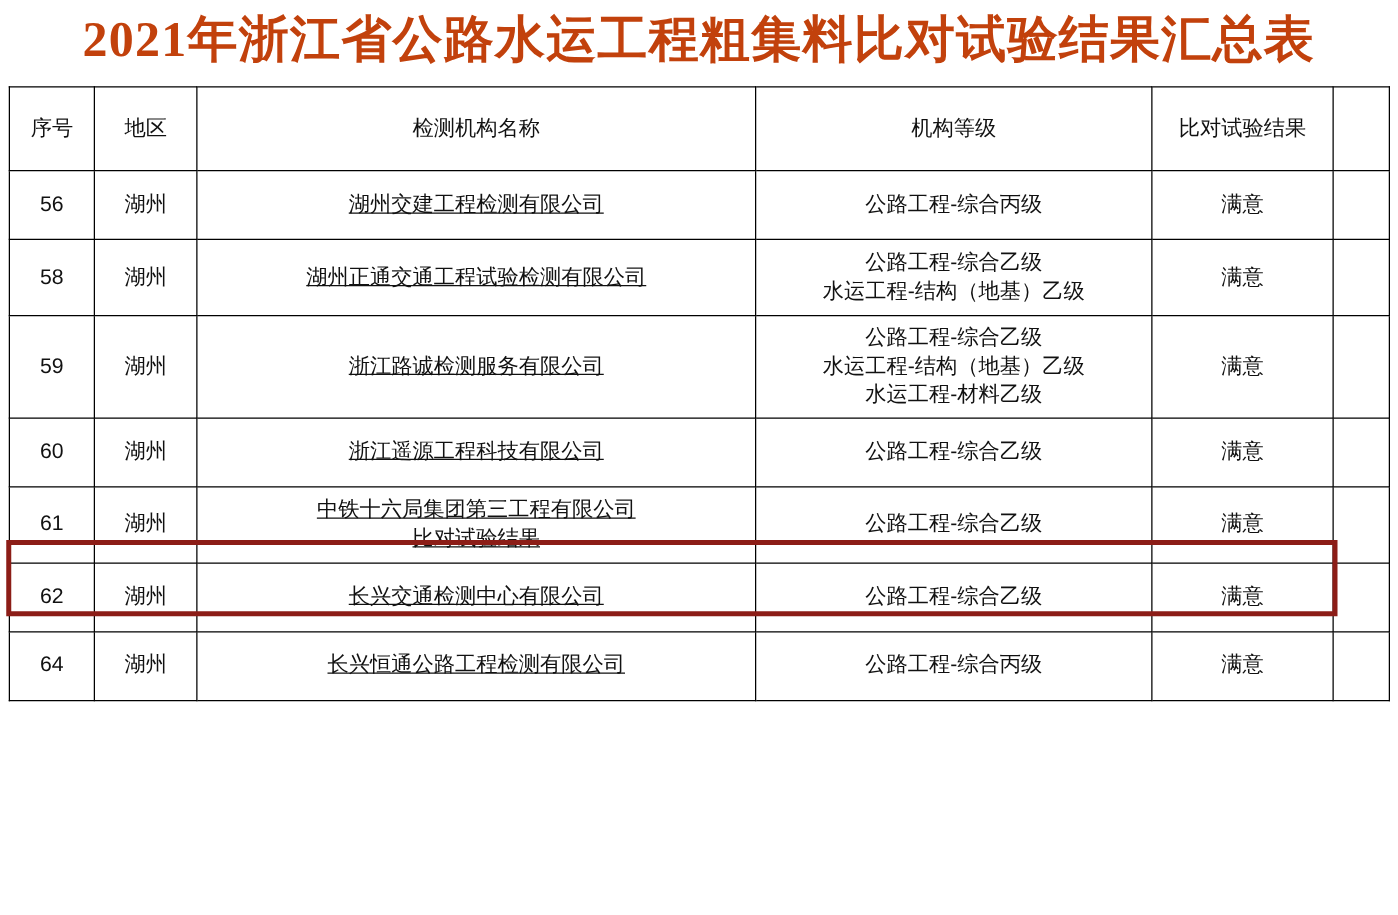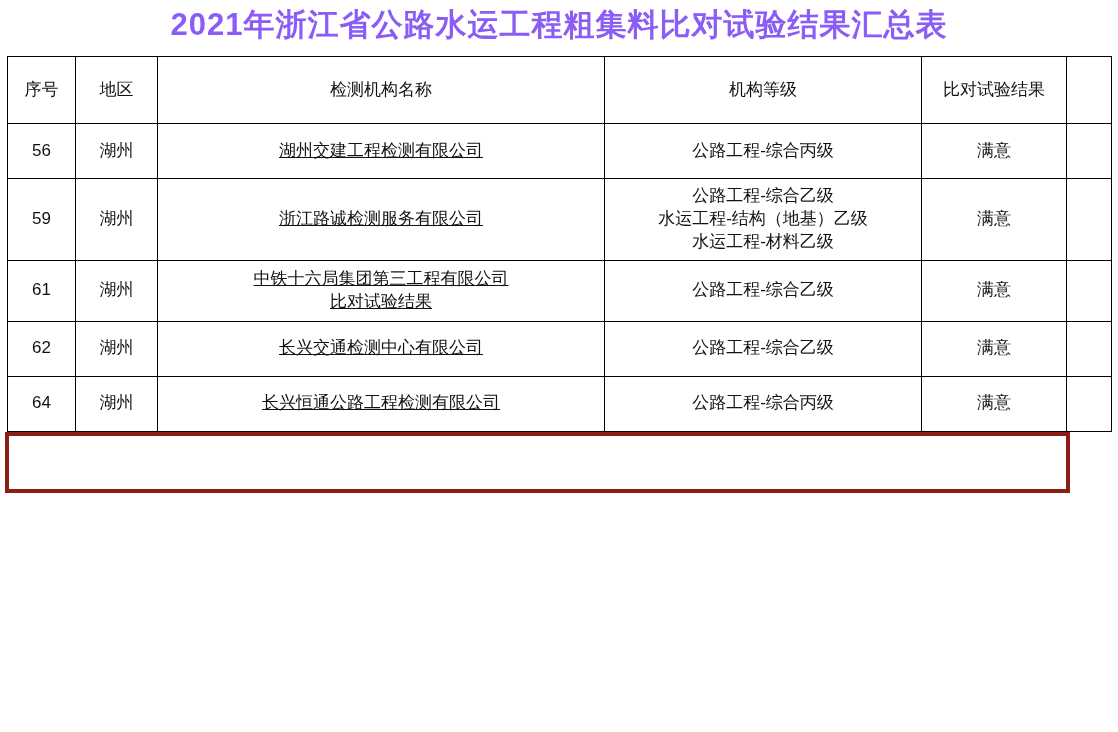--- a/index.html
+++ b/index.html
@@ -15,27 +15,27 @@
     overflow: hidden;
   }
   .page {
     position: relative;
     width: 1118px;
     height: 732px;
     background: #ffffff;
   }
   .doc-title {
     text-align: center;
-    font-family: Liberation Sans, sans-serif;
+    font-family: Liberation Serif, serif;
     font-weight: bold;
-    font-size: 31px;
+    font-size: 40px;
     letter-spacing: 1px;
     padding-top: 4px;
     padding-bottom: 10px;
-    color: #8b5cf6;
+    color: #c2410c;
     white-space: nowrap;
   }
   table.main-table {
     border-collapse: collapse;
     width: 1104px;
     margin-left: 7px;
     table-layout: fixed;
     padding-left: 28px;
   }
   table.main-table td,
@@ -120,33 +120,58 @@
           <td class="org-lines">
             <span>湖州交建工程检测有限公司</span>
           </td>
           <td class="grade-lines">
             <span>公路工程-综合丙级</span>
           </td>
           <td>满意</td>
           <td></td>
         </tr>
         <tr class="data-row tall">
+          <td>58</td>
+          <td>湖州</td>
+          <td class="org-lines">
+            <span>湖州正通交通工程试验检测有限公司</span>
+          </td>
+          <td class="grade-lines">
+            <span>公路工程-综合乙级</span>
+            <span>水运工程-结构（地基）乙级</span>
+          </td>
+          <td>满意</td>
+          <td></td>
+        </tr>
+        <tr class="data-row tall">
           <td>59</td>
           <td>湖州</td>
           <td class="org-lines">
             <span>浙江路诚检测服务有限公司</span>
           </td>
           <td class="grade-lines">
             <span>公路工程-综合乙级</span>
             <span>水运工程-结构（地基）乙级</span>
             <span>水运工程-材料乙级</span>
           </td>
           <td>满意</td>
           <td></td>
         </tr>
+        <tr class="data-row">
+          <td>60</td>
+          <td>湖州</td>
+          <td class="org-lines">
+            <span>浙江遥源工程科技有限公司</span>
+          </td>
+          <td class="grade-lines">
+            <span>公路工程-综合乙级</span>
+          </td>
+          <td>满意</td>
+          <td></td>
+        </tr>
         <tr class="data-row tall">
           <td>61</td>
           <td>湖州</td>
           <td class="org-lines">
             <span>中铁十六局集团第三工程有限公司</span>
             <span>比对试验结果</span>
           </td>
           <td class="grade-lines">
             <span>公路工程-综合乙级</span>
           </td>

